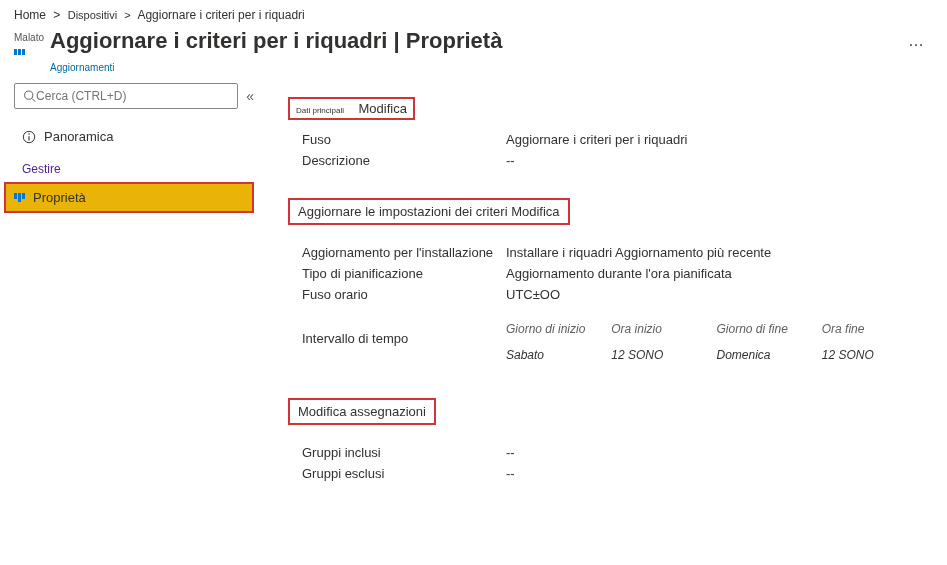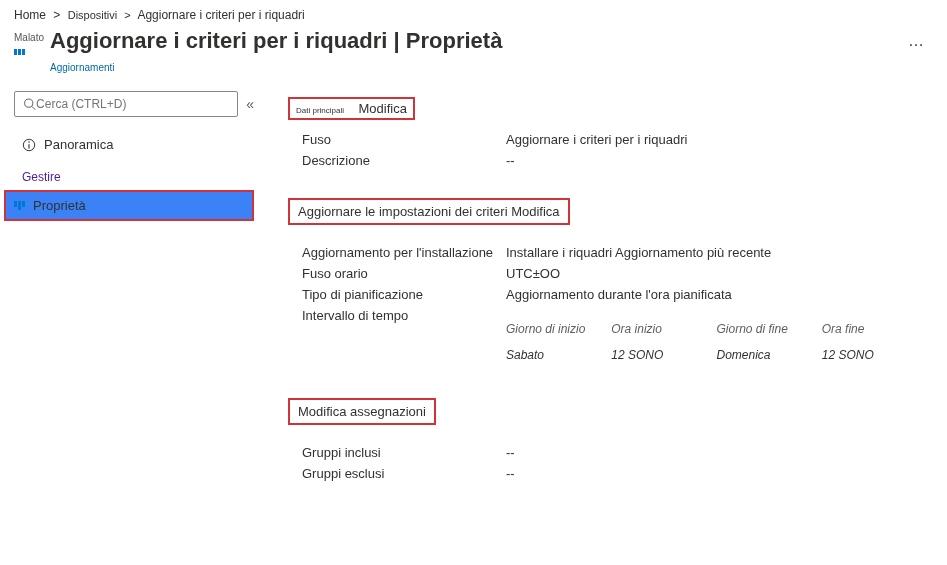--- a/index.html
+++ b/index.html
@@ -58,21 +58,20 @@
   .body-row { display: flex; }
   .sidebar {
     width: 260px;
     padding: 10px 6px 0 14px;
   }
   .search-wrap {
     display: flex;
     align-items: center;
     gap: 8px;
     margin-bottom: 14px;
-    margin-top: 8px;
   }
   .search-box {
     flex: 1;
     display: flex;
     align-items: center;
     border: 1px solid #8a8886;
     border-radius: 2px;
     padding: 4px 8px;
     height: 26px;
   }
@@ -91,21 +90,21 @@
   .nav-item {
     display: flex;
     align-items: center;
     gap: 8px;
     padding: 6px 8px;
     font-size: 13px;
     color: #323130;
     cursor: pointer;
   }
   .nav-item.active {
-    background: #3b82f6;
+    background: #eab308;
   }
   .nav-section {
     font-size: 12px;
     color: #4c1d95;
     padding: 12px 8px 6px;
   }
   .hl-red {
     border: 2px solid #d13438;
     display: inline-block;
   }
@@ -247,28 +246,28 @@
       <span class="hl-red" style="padding:4px 8px;">
         <span style="font-size:13px;">Aggiornare le impostazioni dei criteri Modifica</span>
       </span>
     </div>
     <div style="height:14px;"></div>
     <div class="kv-row">
       <div class="kv-label">Aggiornamento per l'installazione</div>
       <div class="kv-value">Installare i riquadri Aggiornamento più recente</div>
     </div>
     <div class="kv-row">
+      <div class="kv-label">Tipo di pianificazione</div>
+      <div class="kv-value">Aggiornamento durante l'ora pianificata</div>
+    </div>
+    <div class="kv-row">
       <div class="kv-label">Fuso orario</div>
       <div class="kv-value">UTC±OO</div>
     </div>
-    <div class="kv-row">
-      <div class="kv-label">Tipo di pianificazione</div>
-      <div class="kv-value">Aggiornamento durante l'ora pianificata</div>
-    </div>
-    <div class="kv-row" style="align-items:flex-start;">
+    <div class="kv-row" style="align-items:center;">
       <div class="kv-label">Intervallo di tempo</div>
       <div class="kv-value" style="flex:1;">
         <div class="sched-table">
           <div class="sched-header">
             <div class="sched-col">Giorno di inizio</div>
             <div class="sched-col narrow">Ora inizio</div>
             <div class="sched-col">Giorno di fine</div>
             <div class="sched-col narrow">Ora fine</div>
           </div>
           <div class="sched-row">

